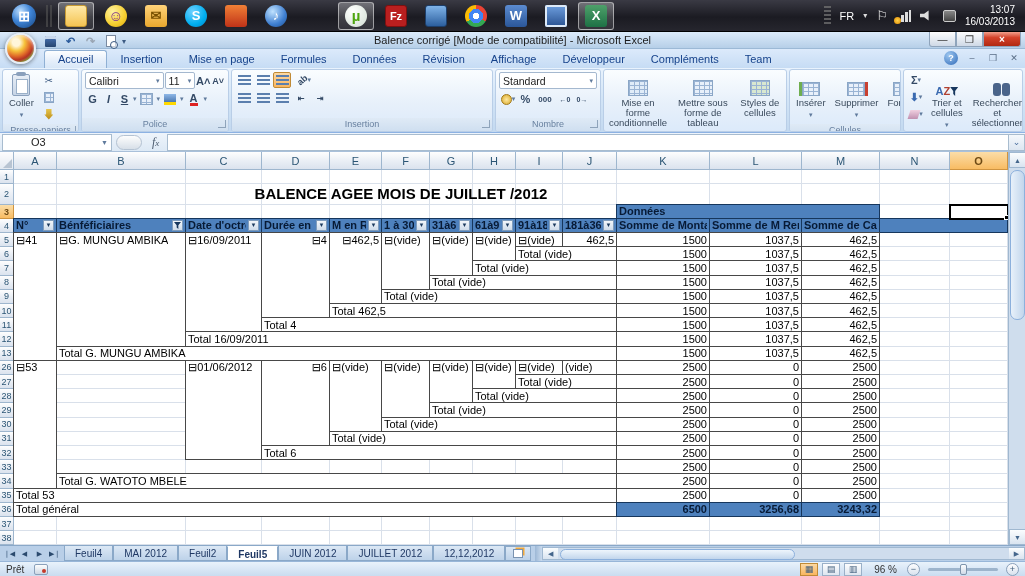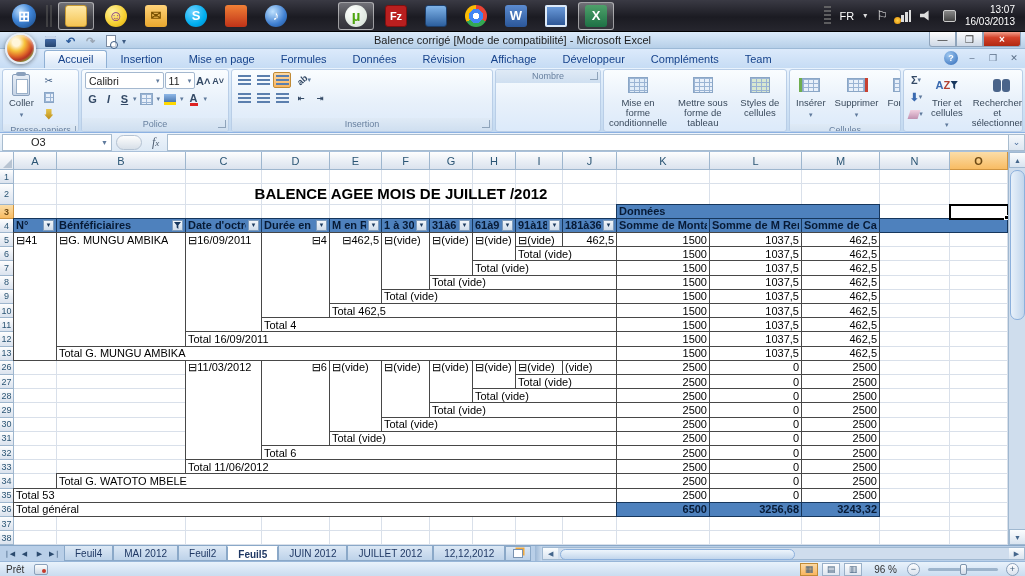--- a/index.html
+++ b/index.html
@@ -77,21 +77,21 @@
     background:linear-gradient(#e9f3fd,#d3e5f7 45%,#c3d9f0); border-bottom:1px solid #8db2e3;
     display:flex; gap:2px; padding:1px 2px 0; z-index:15; }
   .rgroup { border:1px solid #b9cee7; border-radius:3px; background:linear-gradient(#fafdff,#e7f0fa 55%,#dceafa);
     display:flex; flex-direction:column; overflow:hidden; }
   .rg-body { flex:1; display:flex; padding:2px 3px; gap:3px; }
   .rg-label { height:13px; font-size:9px; color:#68809f; text-align:center; line-height:12px; position:relative;
     background:linear-gradient(#dfeaf6,#cfdff0); }
   .rg-dlg { position:absolute; right:2px; top:2px; width:8px; height:8px; border-right:1px solid #7d94ad; border-bottom:1px solid #7d94ad; opacity:.8; }
   .bigbtn { display:flex; flex-direction:column; align-items:center; justify-content:flex-start; font-size:9.5px; color:#3a4a5c;
     text-align:center; line-height:10px; padding:2px 3px; border-radius:3px; gap:2px; }
-  .bigbtn .bicon { width:24px; height:22px; display:flex; align-items:center; justify-content:center; }
+  .bigbtn .bicon { width:24px; height:22px; display:flex; align-items:flex-end; justify-content:center; }
   .sbtn { width:18px; height:16px; display:flex; align-items:center; justify-content:center; font-size:10px; border:1px solid transparent; border-radius:2px; color:#3c5a82; }
   .sbtn.on { background:linear-gradient(#fcd9a4,#f9b55e); border:1px solid #c08a36; }
   .vcol { display:flex; flex-direction:column; justify-content:flex-start; gap:1px; }
   .hrow { display:flex; align-items:center; gap:1px; }
   .select-box { background:#fff; border:1px solid #a4b8cf; border-radius:2px; font-size:10.5px; color:#222;
     display:flex; align-items:center; justify-content:space-between; padding:0 3px; height:17px; }
   .select-box .caret { font-size:7px; color:#5f7globals causes? 5f7a9c; }
   .caret { font-size:7px; color:#5f7a9c; }
   .ico-clipboard { width:18px; height:22px; background:linear-gradient(#e8eef6,#c6d4e6); border:1px solid #8aa0bc; border-radius:2px; position:relative; }
   .ico-clipboard::before { content:""; position:absolute; left:3px; top:-3px; width:10px; height:4px; background:#8aa0bc; border-radius:2px; }
@@ -394,20 +394,44 @@
           <div class="sbtn">
               <span class="txt-ico" style="font-size:8px">⇥</span>
             </div>
         </div>
       </div>
     </div>
     <div class="rg-label"><span>Insertion</span><span class="rg-dlg"></span></div>
   </div>
 
   <div class="rgroup" style="width:106px">
+    <div class="rg-body" style="flex-direction:column;gap:2px">
+      <div class="select-box">
+          <span>Standard</span>
+          <span class="caret">▾</span>
+        </div>
+      <div class="hrow">
+        <div class="sbtn">
+            <span style="width:11px;height:11px;border-radius:50%;background:radial-gradient(#ffe9a0,#d8a828);border:1px solid #a07818"></span>
+            <span class="caret">▾</span>
+          </div>
+        <div class="sbtn" style="width:15px">
+            <span class="txt-ico">%</span>
+          </div>
+        <div class="sbtn" style="width:22px">
+            <span class="txt-ico" style="font-size:8px">000</span>
+          </div>
+        <div class="sbtn" style="width:16px">
+            <span class="txt-ico" style="font-size:7px">←0</span>
+          </div>
+        <div class="sbtn" style="width:16px">
+            <span class="txt-ico" style="font-size:7px">0→</span>
+          </div>
+      </div>
+    </div>
     <div class="rg-label"><span>Nombre</span><span class="rg-dlg"></span></div>
   </div>
 
   <div class="rgroup" style="width:184px">
     <div class="rg-body" style="justify-content:space-around">
       <div class="bigbtn" style="width:62px">
         <span class="bicon">
             <span class="grid-ico" style="width:20px;height:16px;background-color:#e0ecf8"></span>
           </span>
         <span>Mise en forme conditionnelle</span>
@@ -1124,22 +1148,25 @@
       </div>
       <div class="cell b r" style="left: 616px; top: 193.6px; width: 94px; height: 15.2px;">
         <span class="ctext" style="overflow: hidden; text-overflow: clip;">1500</span>
       </div>
       <div class="cell b r" style="left: 709px; top: 193.6px; width: 93px; height: 15.2px;">
         <span class="ctext" style="overflow: hidden; text-overflow: clip;">1037,5</span>
       </div>
       <div class="cell b r" style="left: 801px; top: 193.6px; width: 79px; height: 15.2px;">
         <span class="ctext" style="overflow: hidden; text-overflow: clip;">462,5</span>
       </div>
+      <div class="cell b" style="left: 13px; top: 207.8px; width: 44px; height: 128.8px;">
+        <span class="ctext" style="overflow: hidden; text-overflow: clip;">⊟53</span>
+      </div>
       <div class="cell b" style="left: 185px; top: 207.8px; width: 77px; height: 100.4px;">
-        <span class="ctext" style="overflow: hidden; text-overflow: clip;">⊟11/03/2012</span>
+        <span class="ctext" style="overflow: hidden; text-overflow: clip;">⊟01/06/2012</span>
       </div>
       <div class="cell b r" style="left: 261px; top: 207.8px; width: 69px; height: 86.2px;">
         <span class="ctext" style="overflow: hidden; text-overflow: clip;">⊟6</span>
       </div>
       <div class="cell b" style="left: 329px; top: 207.8px; width: 53px; height: 72px;">
         <span class="ctext" style="overflow: hidden; text-overflow: clip;">⊟(vide)</span>
       </div>
       <div class="cell b" style="left: 381px; top: 207.8px; width: 49px; height: 57.8px;">
         <span class="ctext" style="overflow: hidden; text-overflow: clip;">⊟(vide)</span>
       </div>
@@ -1228,23 +1255,20 @@
         <span class="ctext" style="overflow: hidden; text-overflow: clip;">Total 6</span>
       </div>
       <div class="cell b r" style="left: 616px; top: 293px; width: 94px; height: 15.2px;">
         <span class="ctext" style="overflow: hidden; text-overflow: clip;">2500</span>
       </div>
       <div class="cell b r" style="left: 709px; top: 293px; width: 93px; height: 15.2px;">
         <span class="ctext" style="overflow: hidden; text-overflow: clip;">0</span>
       </div>
       <div class="cell b r" style="left: 801px; top: 293px; width: 79px; height: 15.2px;">
         <span class="ctext" style="overflow: hidden; text-overflow: clip;">2500</span>
-      </div>
-      <div class="cell b" style="left: 185px; top: 307.2px; width: 432px; height: 15.2px;">
-        <span class="ctext" style="overflow: hidden; text-overflow: clip;">Total 11/06/2012</span>
       </div>
       <div class="cell b r" style="left: 616px; top: 307.2px; width: 94px; height: 15.2px;">
         <span class="ctext" style="overflow: hidden; text-overflow: clip;">2500</span>
       </div>
       <div class="cell b r" style="left: 709px; top: 307.2px; width: 93px; height: 15.2px;">
         <span class="ctext" style="overflow: hidden; text-overflow: clip;">0</span>
       </div>
       <div class="cell b r" style="left: 801px; top: 307.2px; width: 79px; height: 15.2px;">
         <span class="ctext" style="overflow: hidden; text-overflow: clip;">2500</span>
       </div>

